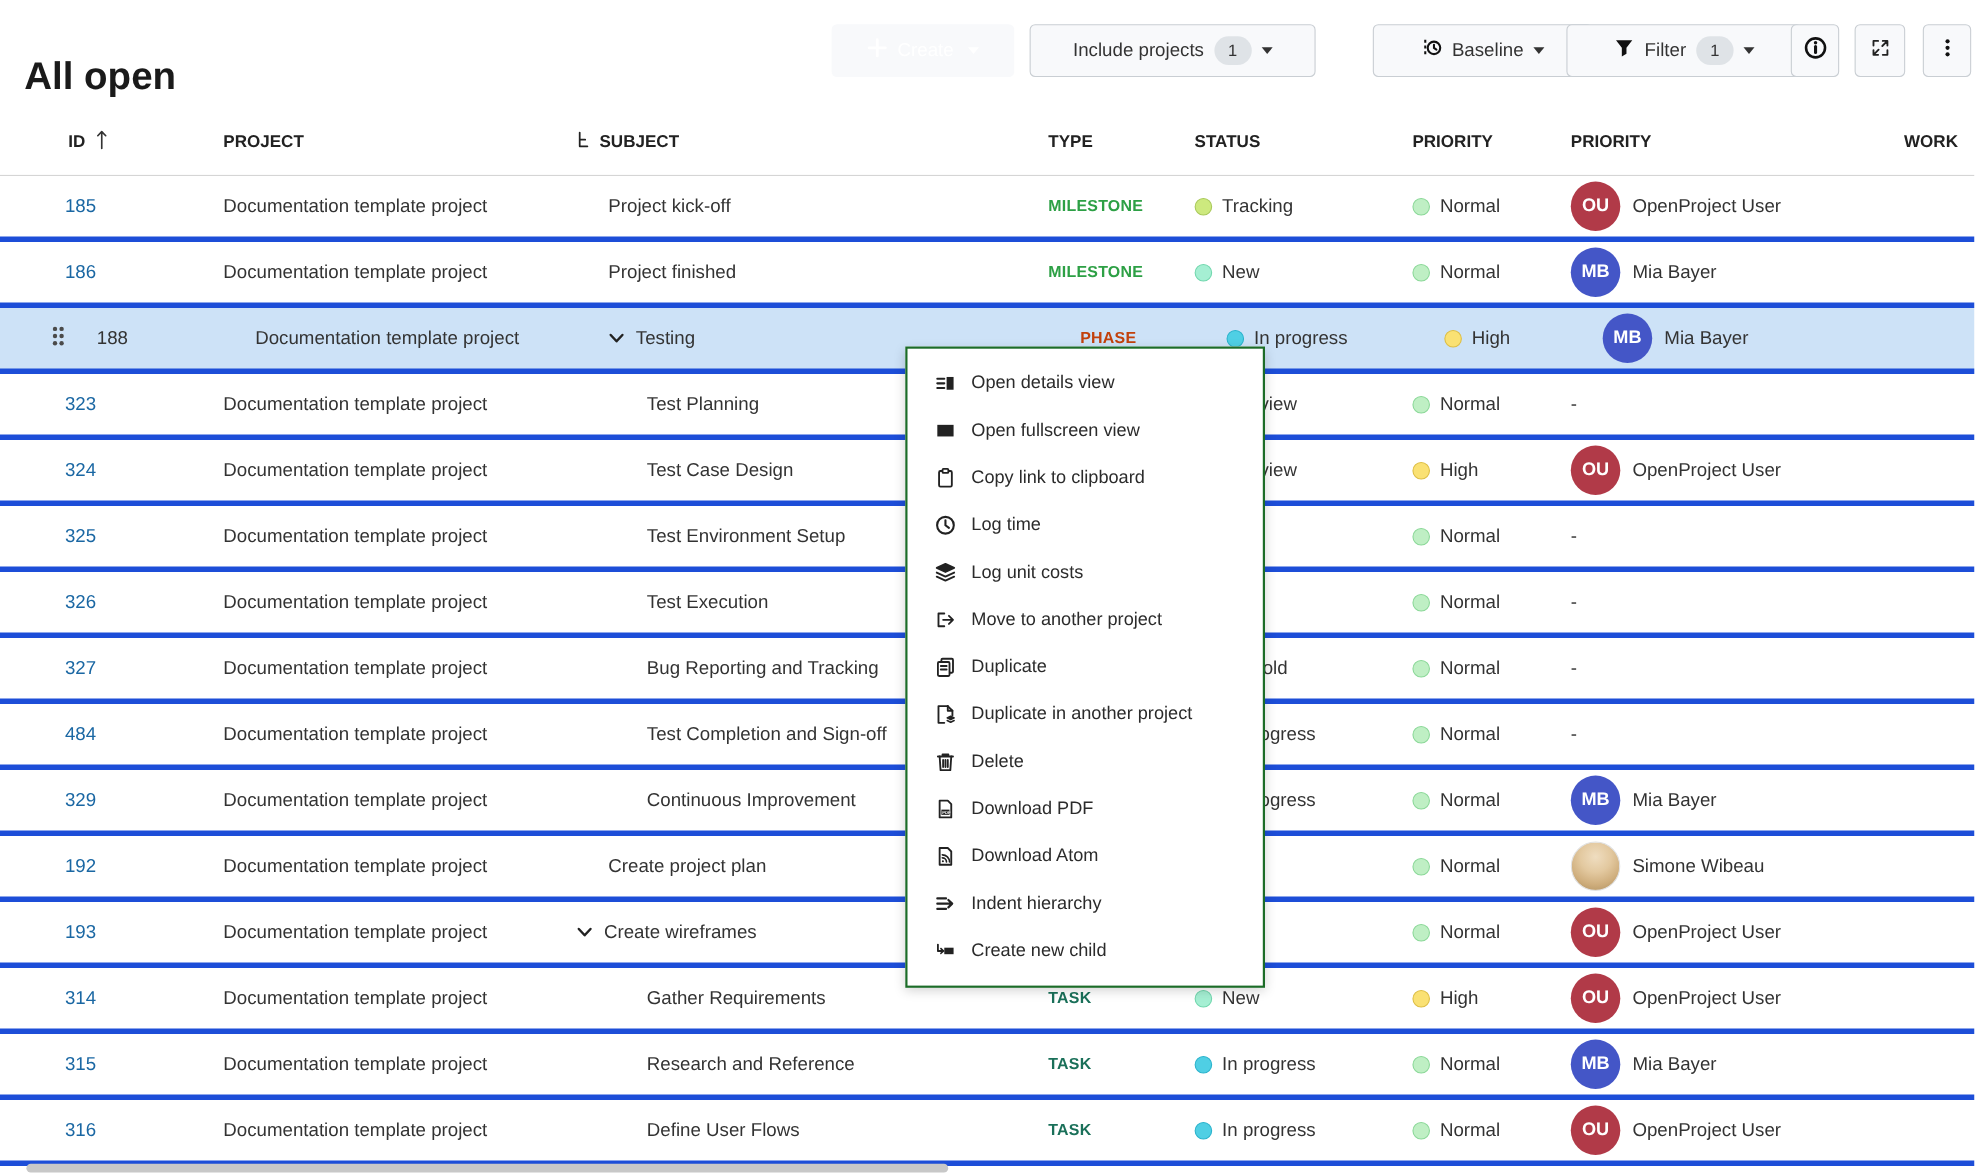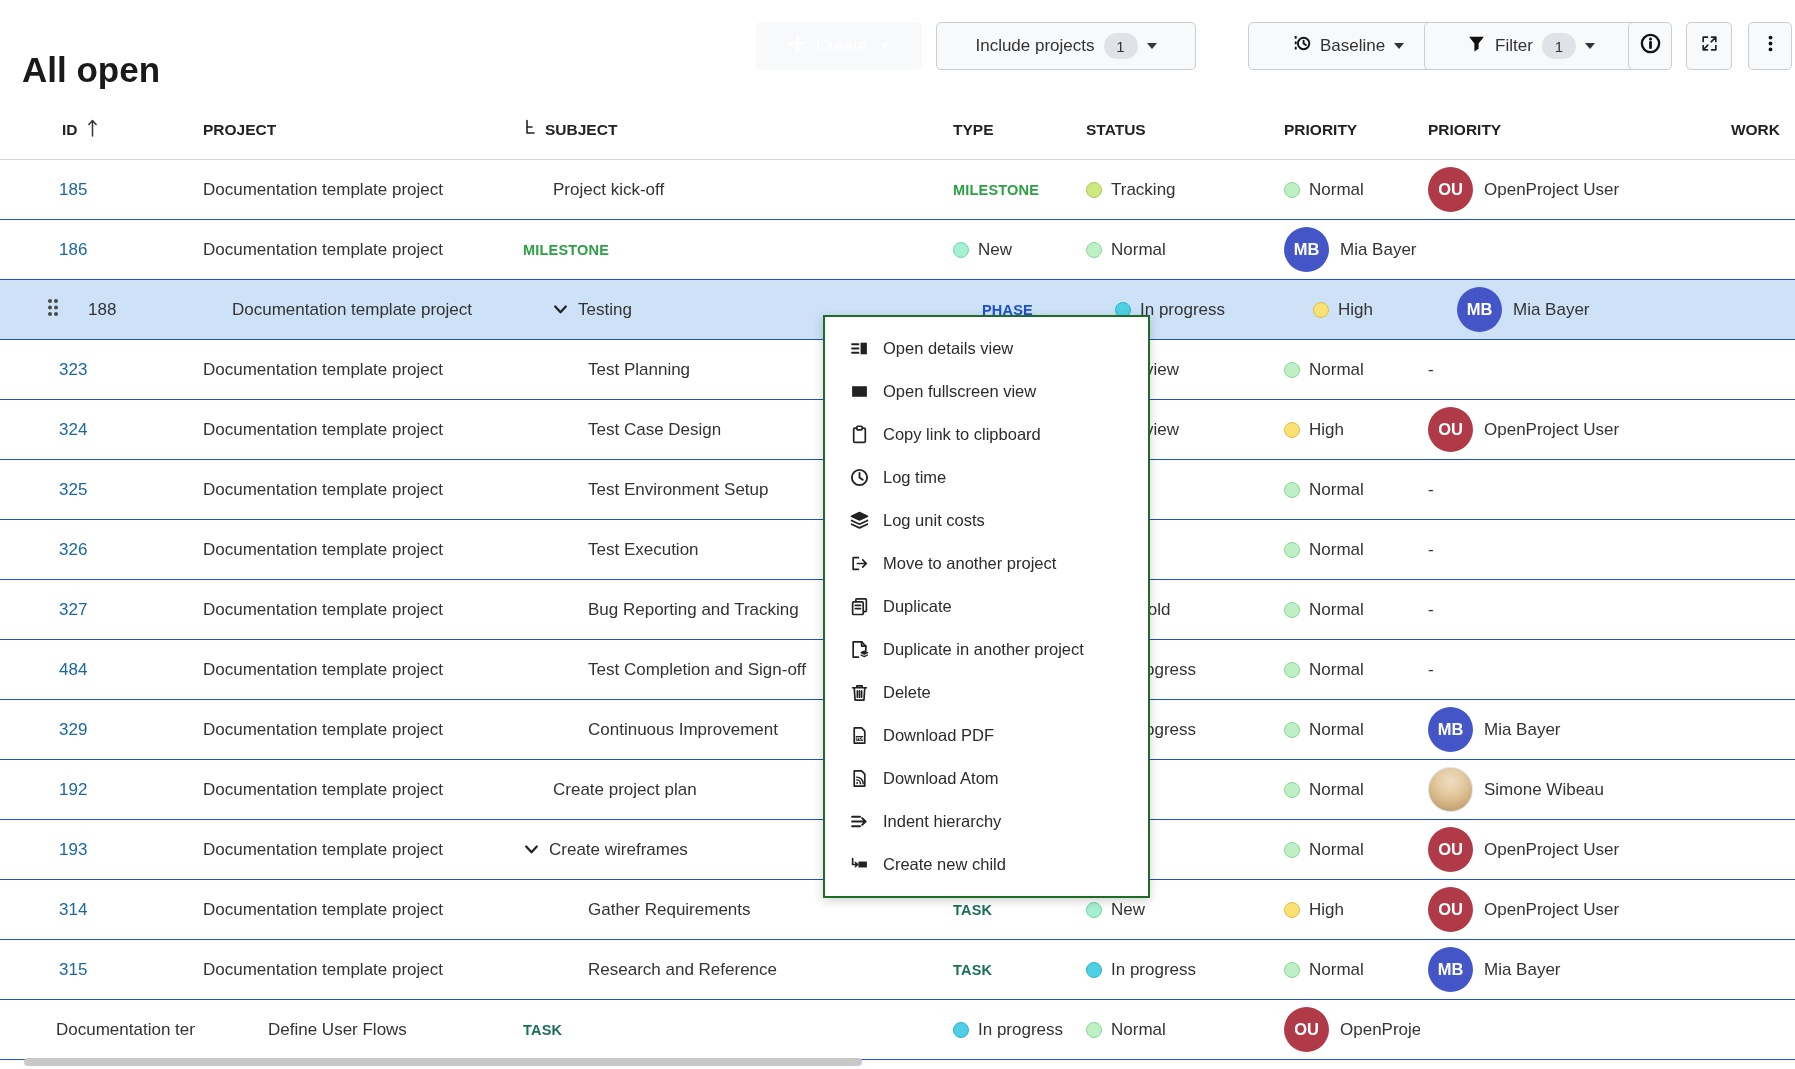--- a/index.html
+++ b/index.html
@@ -30,21 +30,21 @@
   
   .grid-cols{display:grid;grid-template-columns:48px 147px 320px 430px 133px 198px 144px 280px 95px;}
   .thead{position:absolute;left:0;top:100px;width:1795px;height:60px;border-bottom:1px solid #d5d5d5;
          box-sizing:border-box;}
   .th{display:flex;align-items:center;font-size:15.5px;font-weight:700;color:#222;padding-left:8px;
       box-sizing:border-box;white-space:nowrap;cursor:pointer;}
   .th.h-id{padding-left:14px;gap:7px;}
   .th.h-subject{gap:6px;}
   .th.h-work{justify-content:flex-end;padding-right:15px;}
   #rows-body{position:absolute;left:0;top:160px;width:1795px;}
-  .row{height:60px;box-sizing:border-box;border-bottom:1px solid #1d4ed8;background:#fff;}
+  .row{height:60px;box-sizing:border-box;border-bottom:5px solid #1d4ed8;background:#fff;}
   .row.selected{background:#cde2f7;padding-left:29px;}
   .cell{display:flex;align-items:center;box-sizing:border-box;overflow:hidden;white-space:nowrap;
         font-size:17px;padding-left:8px;}
   .c-handle{justify-content:center;padding-left:0;}
   .c-id{padding-left:11px;}
   .id-link{color:#1a67a3;cursor:pointer;}
   .id-plain{color:#333;}
   .c-subject{padding-left:38px;}
   .c-subject.haschev{padding-left:8px;gap:9px;}
   .c-subject.indent{padding-left:73px;}
@@ -191,20 +191,23 @@
       <div class="cell c-work"></div>
     </div>
     <div class="row grid-cols">
       <div class="cell c-handle"></div>
       <div class="cell c-id">
         <span class="id-link">186</span>
       </div>
       <div class="cell c-project">
         <span>Documentation template project</span>
       </div>
+      <div class="cell c-subject">
+        <span>Project finished</span>
+      </div>
       <div class="cell c-type">
         <span style="color:#2da045">MILESTONE</span>
       </div>
       <div class="cell c-status">
         <span class="dot" style="background:#a5efd3;border-color:#72d7ae"></span>
         <span>New</span>
       </div>
       <div class="cell c-priority">
         <span class="dot" style="background:#bfefc4;border-color:#8bd898"></span>
         <span>Normal</span>
@@ -236,21 +239,21 @@
       </div>
       <div class="cell c-subject haschev">
         <span class="chev">
           <svg width="17" height="17" viewBox="0 0 16 16">
             <path d="M3 5.2L8 10.6 13 5.2" stroke="#222" stroke-width="2.1" fill="none" stroke-linecap="round" stroke-linejoin="round"></path>
           </svg>
         </span>
         <span>Testing</span>
       </div>
       <div class="cell c-type">
-        <span style="color:#1d4ed8">PHASE</span>
+        <span style="color:#c2410c">PHASE</span>
       </div>
       <div class="cell c-status">
         <span class="dot" style="background:#4fcfe4;border-color:#2bb3cc"></span>
         <span>In progress</span>
       </div>
       <div class="cell c-priority">
         <span class="dot" style="background:#fae173;border-color:#ddbe45"></span>
         <span>High</span>
       </div>
       <div class="cell c-assignee">
@@ -562,20 +565,23 @@
         <span>Normal</span>
       </div>
       <div class="cell c-assignee">
         <span class="avatar" style="background:#4456c7">MB</span>
         <span>Mia Bayer</span>
       </div>
       <div class="cell c-work"></div>
     </div>
     <div class="row grid-cols">
       <div class="cell c-handle"></div>
+      <div class="cell c-id">
+        <span class="id-link">316</span>
+      </div>
       <div class="cell c-project">
         <span>Documentation template project</span>
       </div>
       <div class="cell c-subject indent">
         <span>Define User Flows</span>
       </div>
       <div class="cell c-type">
         <span style="color:#1a7059">TASK</span>
       </div>
       <div class="cell c-status">

